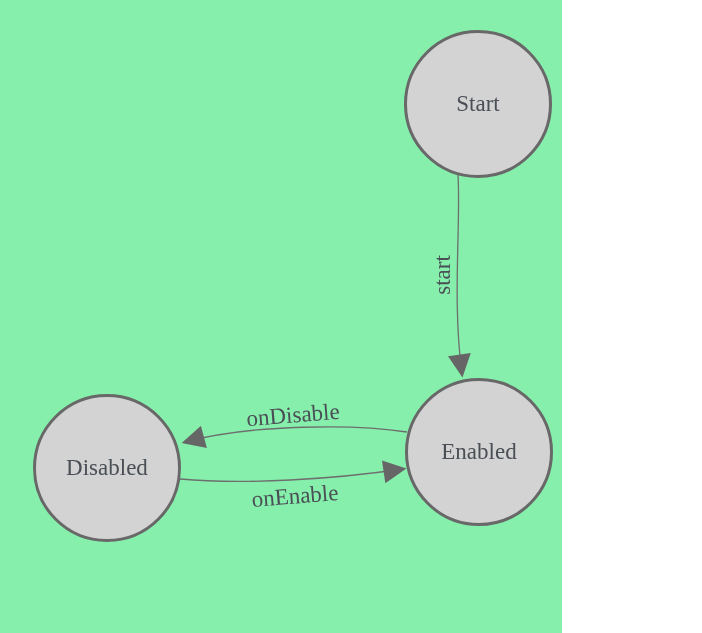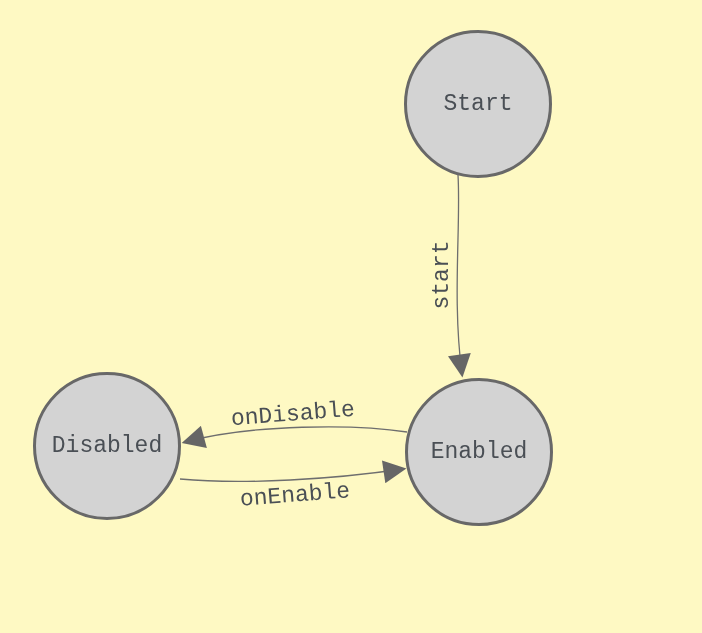--- a/index.html
+++ b/index.html
@@ -1,23 +1,23 @@
 <!DOCTYPE html>
 <html><head>
 <meta charset="utf-8">
 <style>
   html, body { margin: 0; padding: 0; }
   body { background: #ffffff; }
   .stage {
     position: relative;
-    width: 702px;
+    width: 562px;
     height: 633px;
-    background: #fef9c3;
+    background: #86efac;
     overflow: hidden;
-    font-family: Liberation Mono, monospace;
+    font-family: Liberation Serif, serif;
   }
   .edges-layer {
     position: absolute;
     left: 0; top: 0;
     width: 702px; height: 633px;
   }
   .edge-path {
     fill: none;
     stroke: #6e6e6e;
     stroke-width: 1.3;
@@ -32,21 +32,21 @@
     border: 3.5px solid #686868;
     display: flex;
     align-items: center;
     justify-content: center;
     font-size: 23px;
     color: #4a4f55;
     user-select: none;
   }
   .node-start    { left: 404px; top: 30px;  }
   .node-enabled  { left: 405px; top: 378px; }
-  .node-disabled { left: 33px;  top: 372px; align-items: center; }
+  .node-disabled { left: 33px;  top: 394px; align-items: center; }
   .edge-label {
     position: absolute;
     font-size: 23px;
     color: #4a4f55;
     white-space: nowrap;
     line-height: 1;
     user-select: none;
   }
   .label-start {
     left: 442px; top: 275px;

